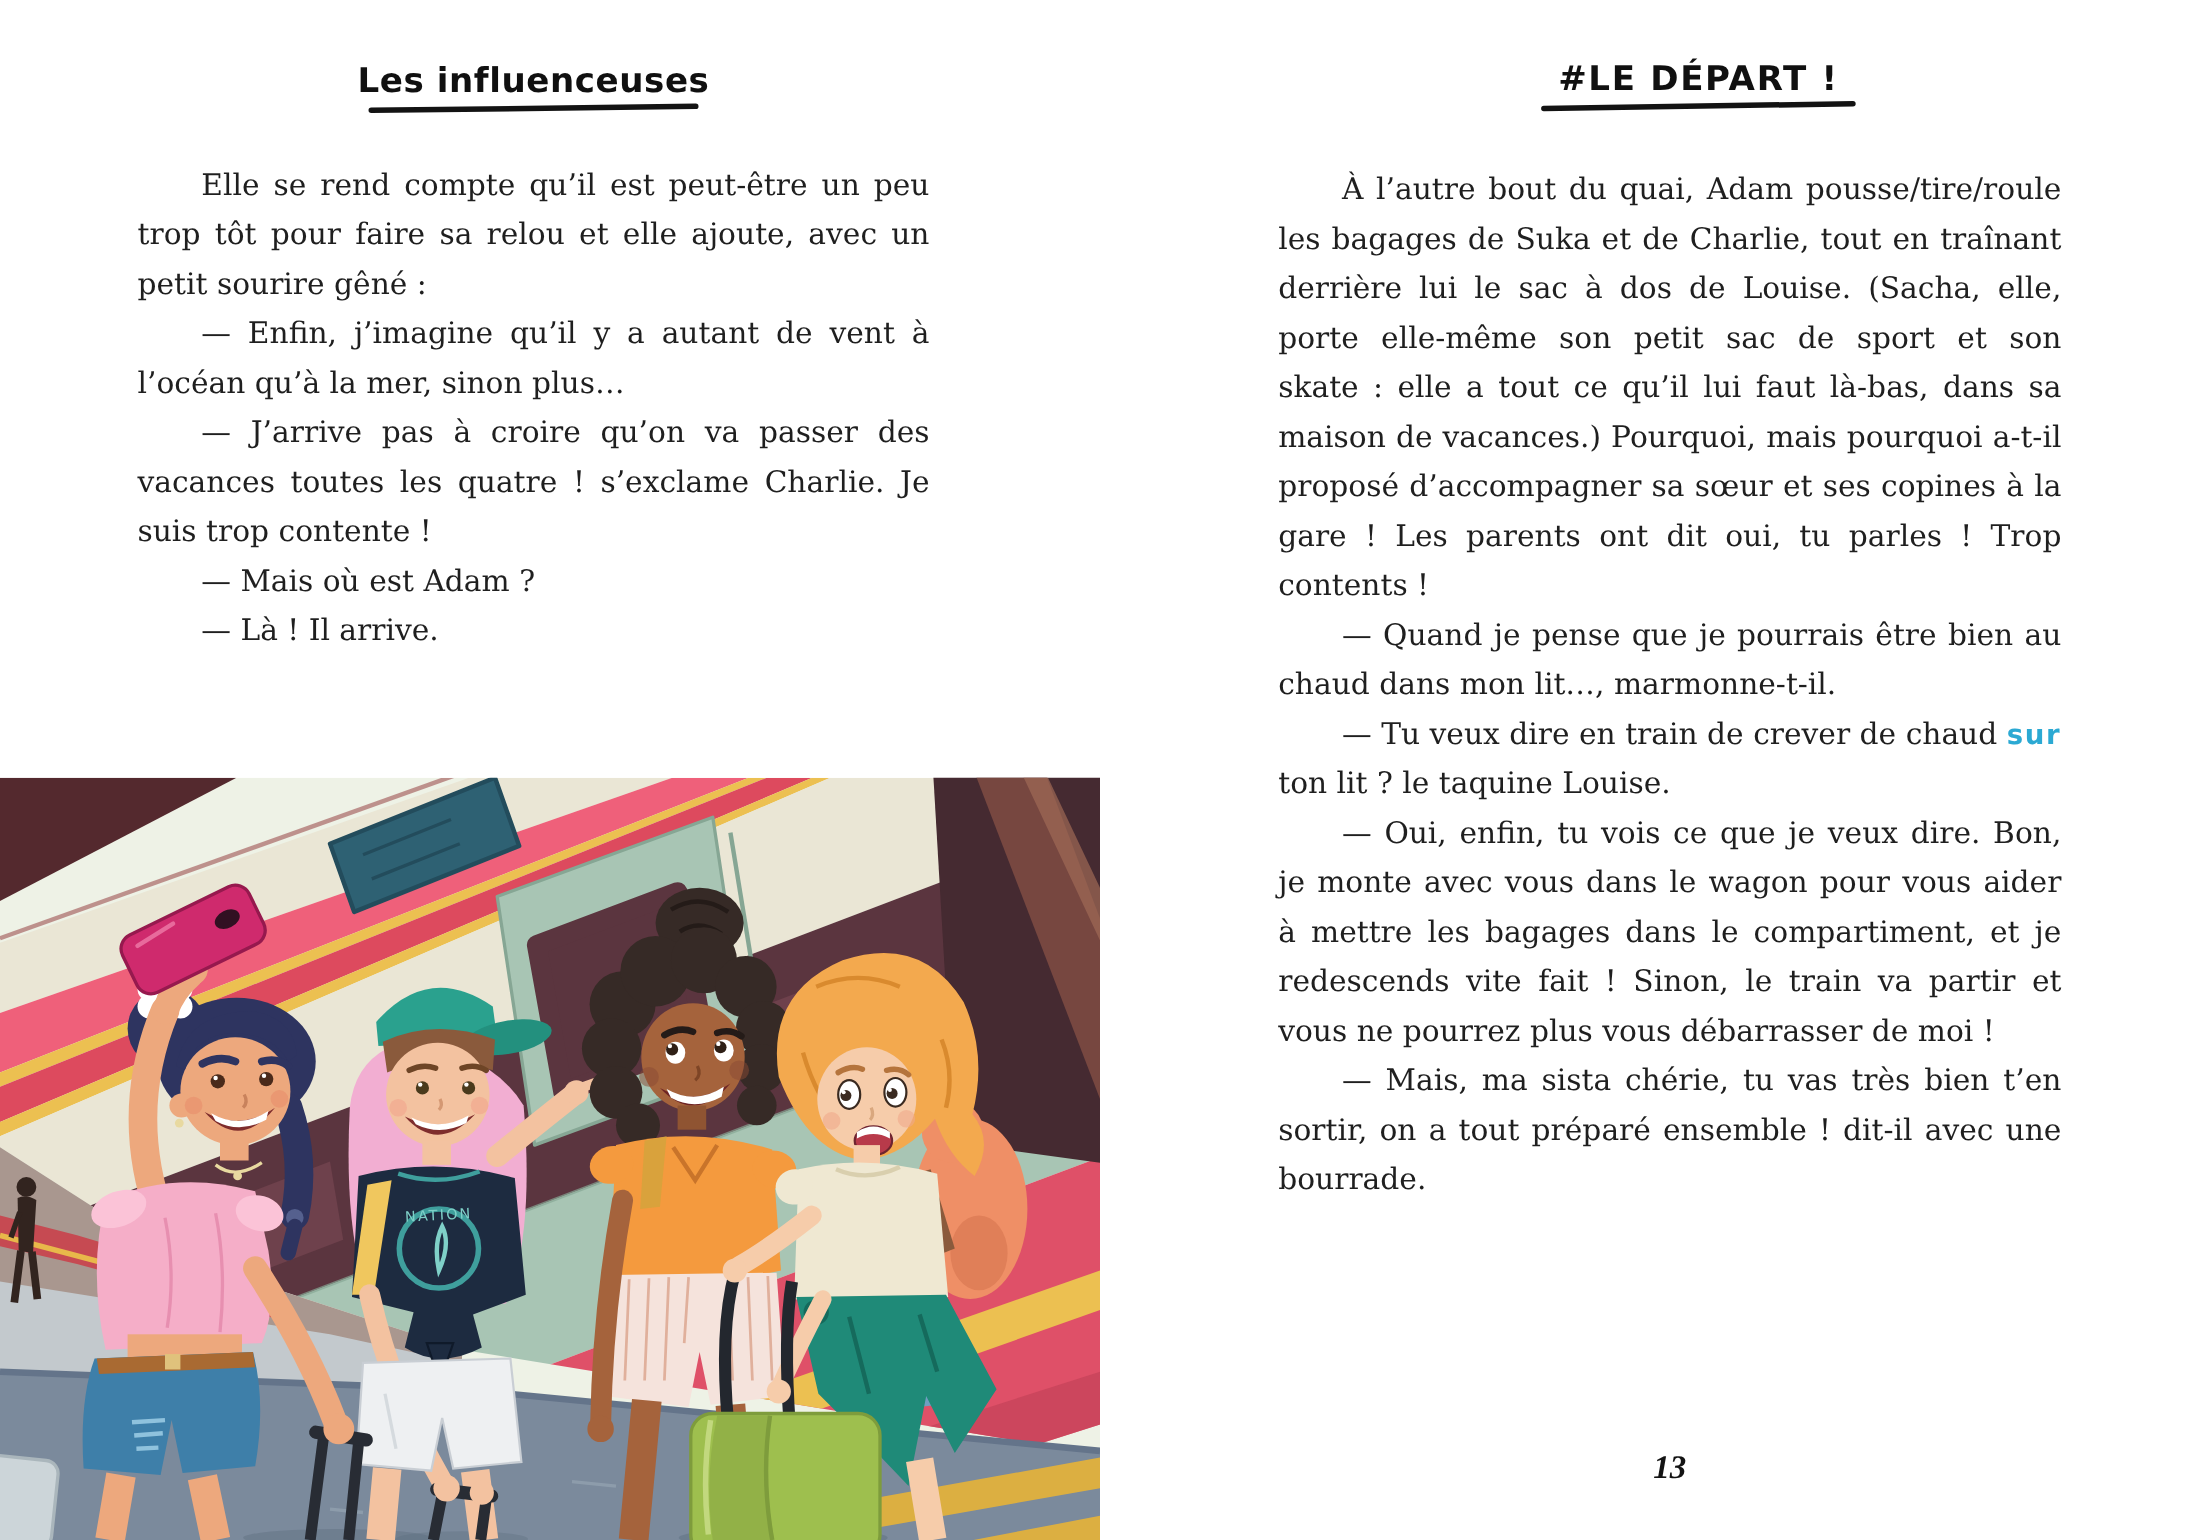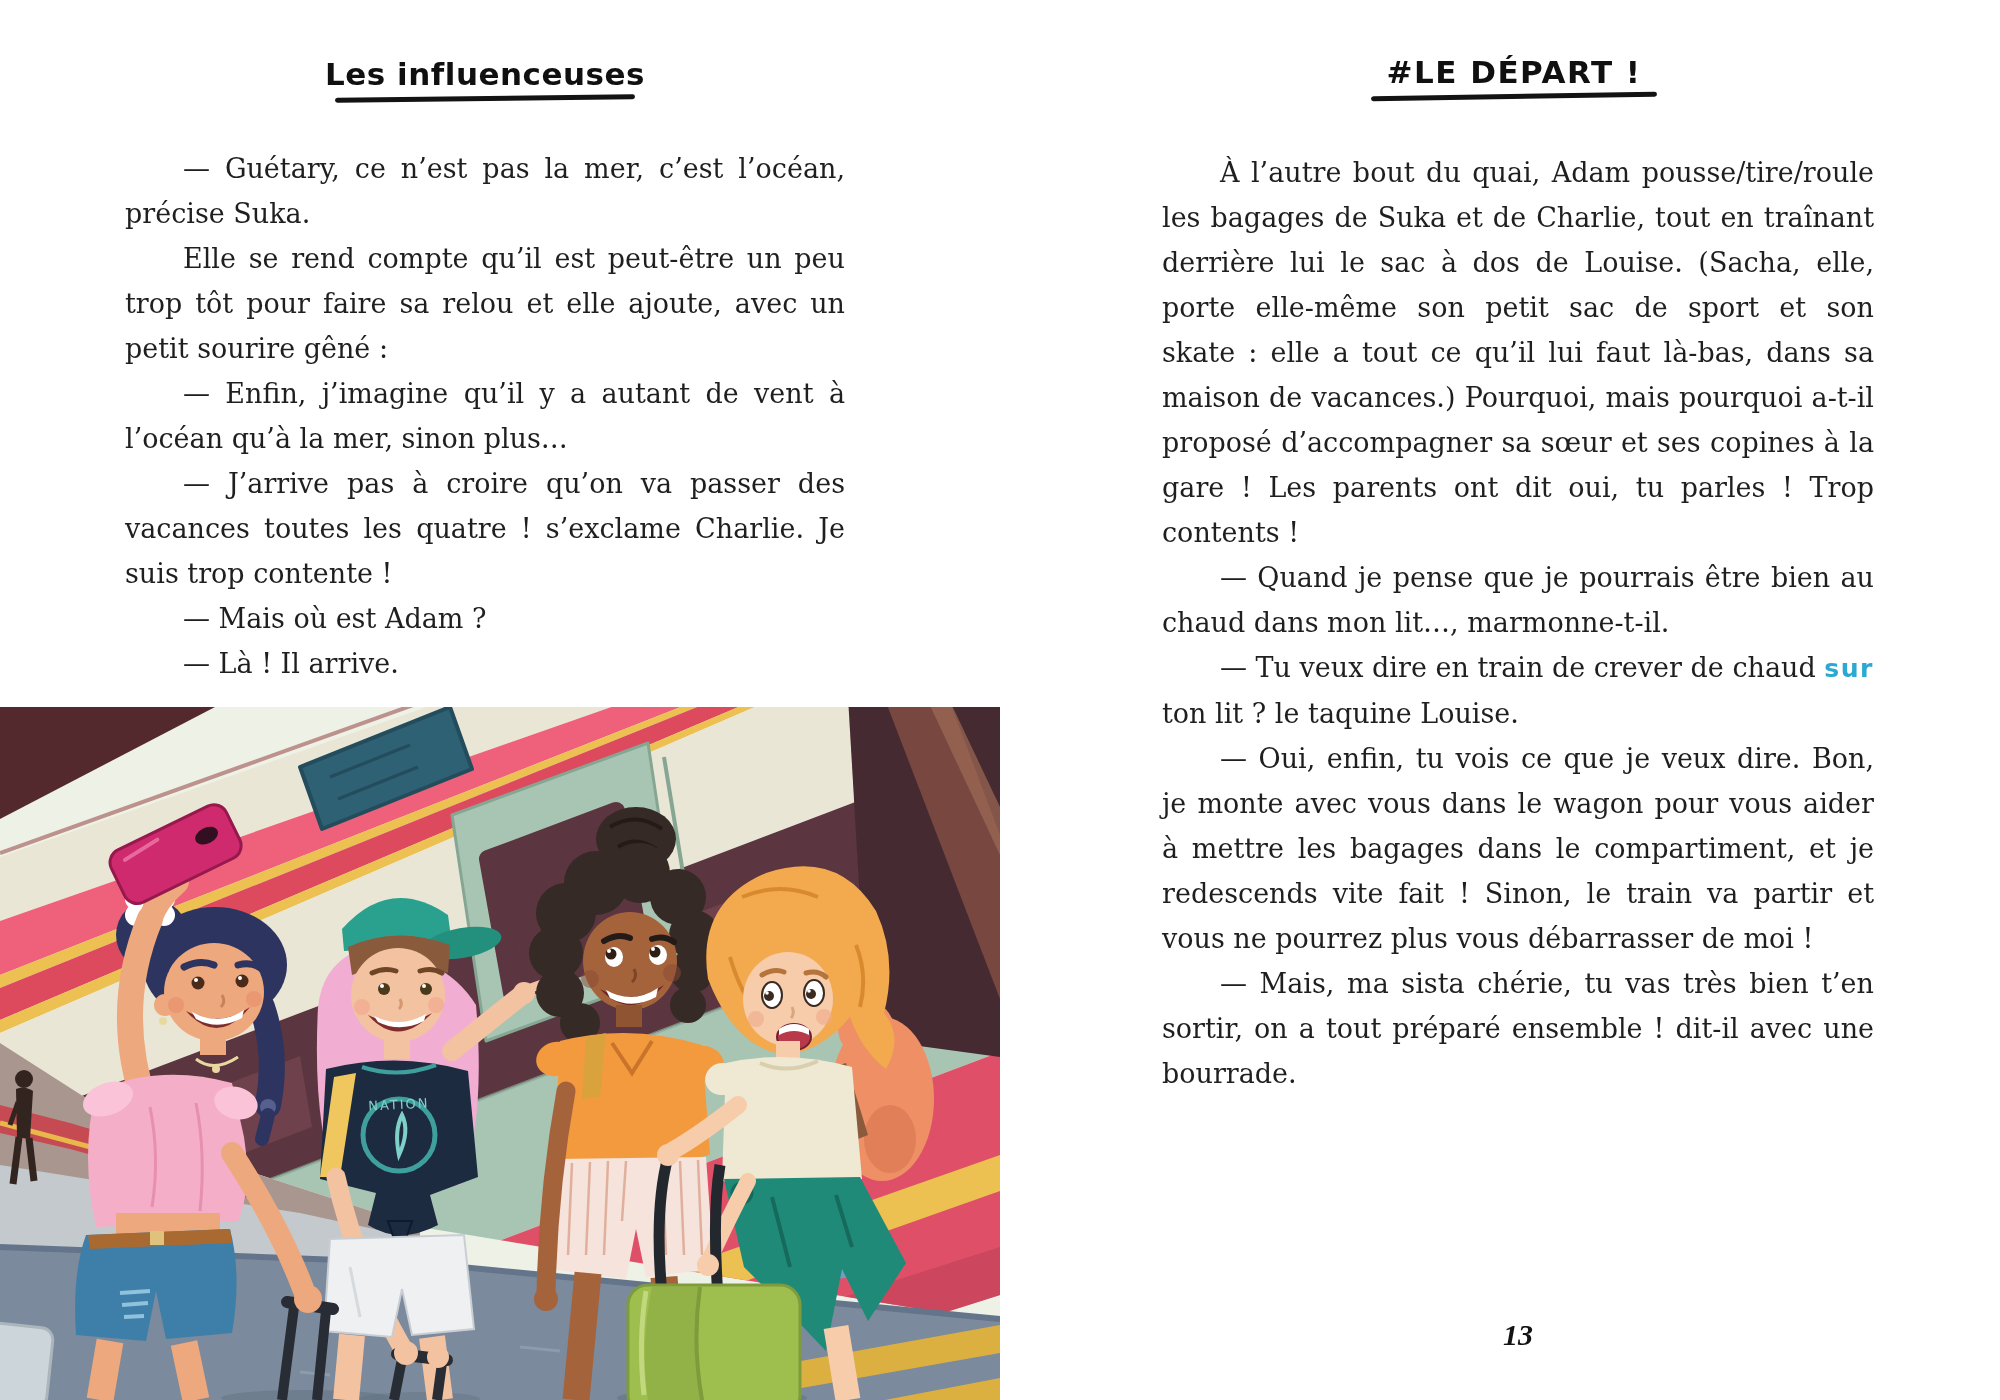--- a/index.html
+++ b/index.html
@@ -4,21 +4,21 @@
 <style>
   html,body{margin:0;padding:0;background:#ffffff;}
   #spread{position:relative;width:2000px;height:1400px;background:#ffffff;overflow:hidden;
           font-family:"DejaVu Serif",serif;color:#1f1f1f;}
   .running-head{position:absolute;text-align:center;font-family:"DejaVu Sans",sans-serif;
                 font-weight:700;font-size:31px;letter-spacing:.5px;color:#101010;}
   .running-head .rule{display:block;height:5px;background:#131313;border-radius:3px;
                       margin:4px auto 0;transform:rotate(-.7deg);}
   #left-head{left:125px;top:56px;width:720px;}
   #left-head .rule{width:300px;}
-  #right-head{left:1158px;top:54px;width:712px;letter-spacing:1.5px;}
+  #right-head{left:1188px;top:54px;width:712px;letter-spacing:1.5px;}
   #right-head .rule{width:286px;transform:rotate(-.9deg);}
   .text-block{position:absolute;font-size:27px;line-height:45px;text-align:justify;}
   .text-block p{margin:0;text-indent:58px;}
   #left-text{left:125px;top:146px;width:720px;}
   #right-text{left:1162px;top:150px;width:712px;}
   .hl{font-family:"DejaVu Sans",sans-serif;font-weight:700;color:var(--highlight,#2ba9d3);
       letter-spacing:1.5px;font-size:.93em;}
   #illustration{position:absolute;left:0;top:707px;width:1000px;height:693px;margin:0;}
   #illustration svg{display:block;}
   #folio{position:absolute;left:1162px;top:1318px;width:712px;text-align:center;
@@ -29,21 +29,20 @@
 <body>
 
 <div id="spread">
 
   <section>
     <header id="left-head" class="running-head">
       <span>Les influenceuses</span>
       <span class="rule"></span>
     </header>
     <div id="left-text" class="text-block">
-      <p>—&nbsp;Guétary, ce n’est pas la mer, c’est l’océan, précise Suka.</p>
       <p>Elle se rend compte qu’il est peut-être un peu trop tôt pour faire sa relou et elle ajoute, avec un petit sourire gêné&nbsp;:</p>
       <p>—&nbsp;Enfin, j’imagine qu’il y a autant de vent à l’océan qu’à la mer, sinon plus…</p>
       <p>—&nbsp;J’arrive pas à croire qu’on va passer des vacances toutes les quatre&nbsp;! s’exclame Charlie. Je suis trop contente&nbsp;!</p>
       <p>—&nbsp;Mais où est Adam&nbsp;?</p>
       <p>—&nbsp;Là&nbsp;! Il arrive.</p>
     </div>
 
     <figure id="illustration">
       <svg viewBox="0 0 1000 693" width="1000" height="693" xmlns="http://www.w3.org/2000/svg">
         <defs>

